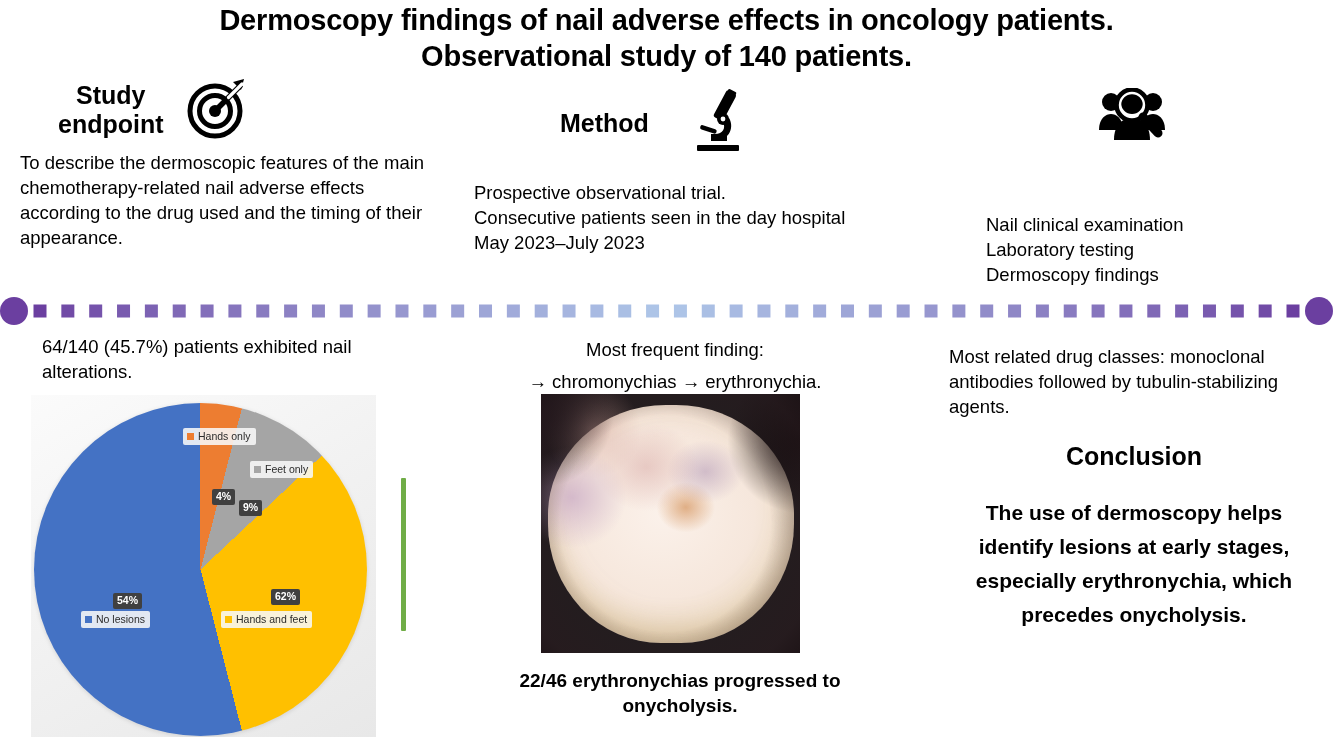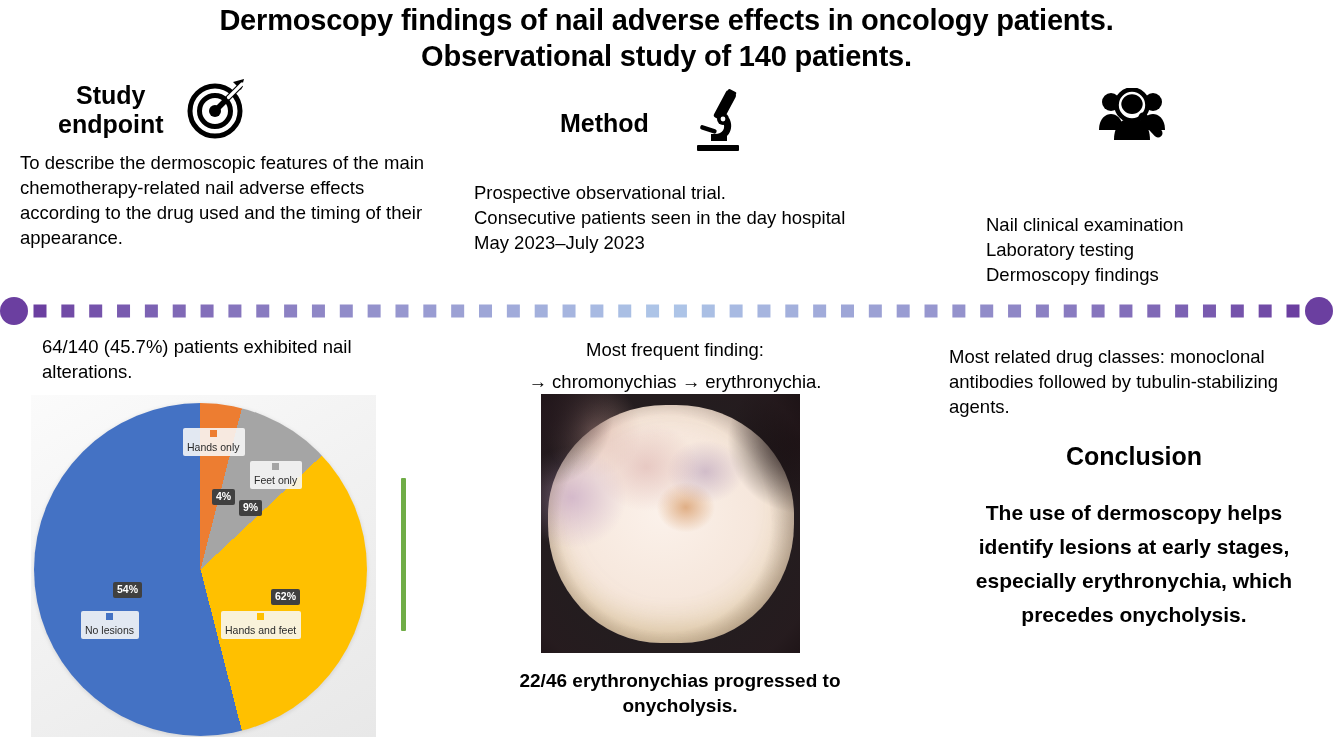--- a/index.html
+++ b/index.html
@@ -114,21 +114,20 @@
     display: flex;
     align-items: center;
     gap: 4px;
     font-size: 10.5px;
     color: #2b2b2b;
     background: rgba(248,248,248,0.88);
     padding: 2px 5px 3px 4px;
     border-radius: 2px;
     white-space: nowrap;
     line-height: 12px;
-    flex-direction: column;
   }
   .pie-key .swatch {
     width: 7px; height: 7px;
     flex: 0 0 7px;
     display: inline-block;
   }
   #green-bar {
     position: absolute;
     left: 401px; top: 478px;
     width: 5px; height: 153px;
@@ -342,21 +341,21 @@
 <div id="bottom-left">
   <div class="lead-text">64/140 (45.7%) patients exhibited nail alterations.</div>
 </div>
 
 <div id="pie-figure">
   <div id="pie-disc" style="background: conic-gradient(rgb(237, 125, 49) 0deg, rgb(237, 125, 49) 14.4deg, rgb(165, 165, 165) 14.4deg, rgb(165, 165, 165) 46.8deg, rgb(255, 192, 0) 46.8deg, rgb(255, 192, 0) 165.6deg, rgb(68, 114, 196) 165.6deg, rgb(68, 114, 196) 360deg); filter: drop-shadow(rgba(0, 0, 0, 0.12) 0px 1px 2px);"></div>
 
   <div class="pie-pct" style="left:181px; top:94px;">4%</div>
   <div class="pie-pct" style="left:208px; top:105px;">9%</div>
   <div class="pie-pct" style="left:240px; top:194px;">62%</div>
-  <div class="pie-pct" style="left:82px;  top:187px;">54%</div>
+  <div class="pie-pct" style="left:82px;  top:198px;">54%</div>
 
   <div class="pie-key" style="left:152px; top:33px;">
     <span class="swatch" style="background:#ed7d31"></span>
     <span>Hands only</span>
   </div>
   <div class="pie-key" style="left:183px; top:66px;margin-left:36px;">
     <span class="swatch" style="background:#a5a5a5"></span>
     <span>Feet only</span>
   </div>
   <div class="pie-key" style="left:190px; top:216px;">

